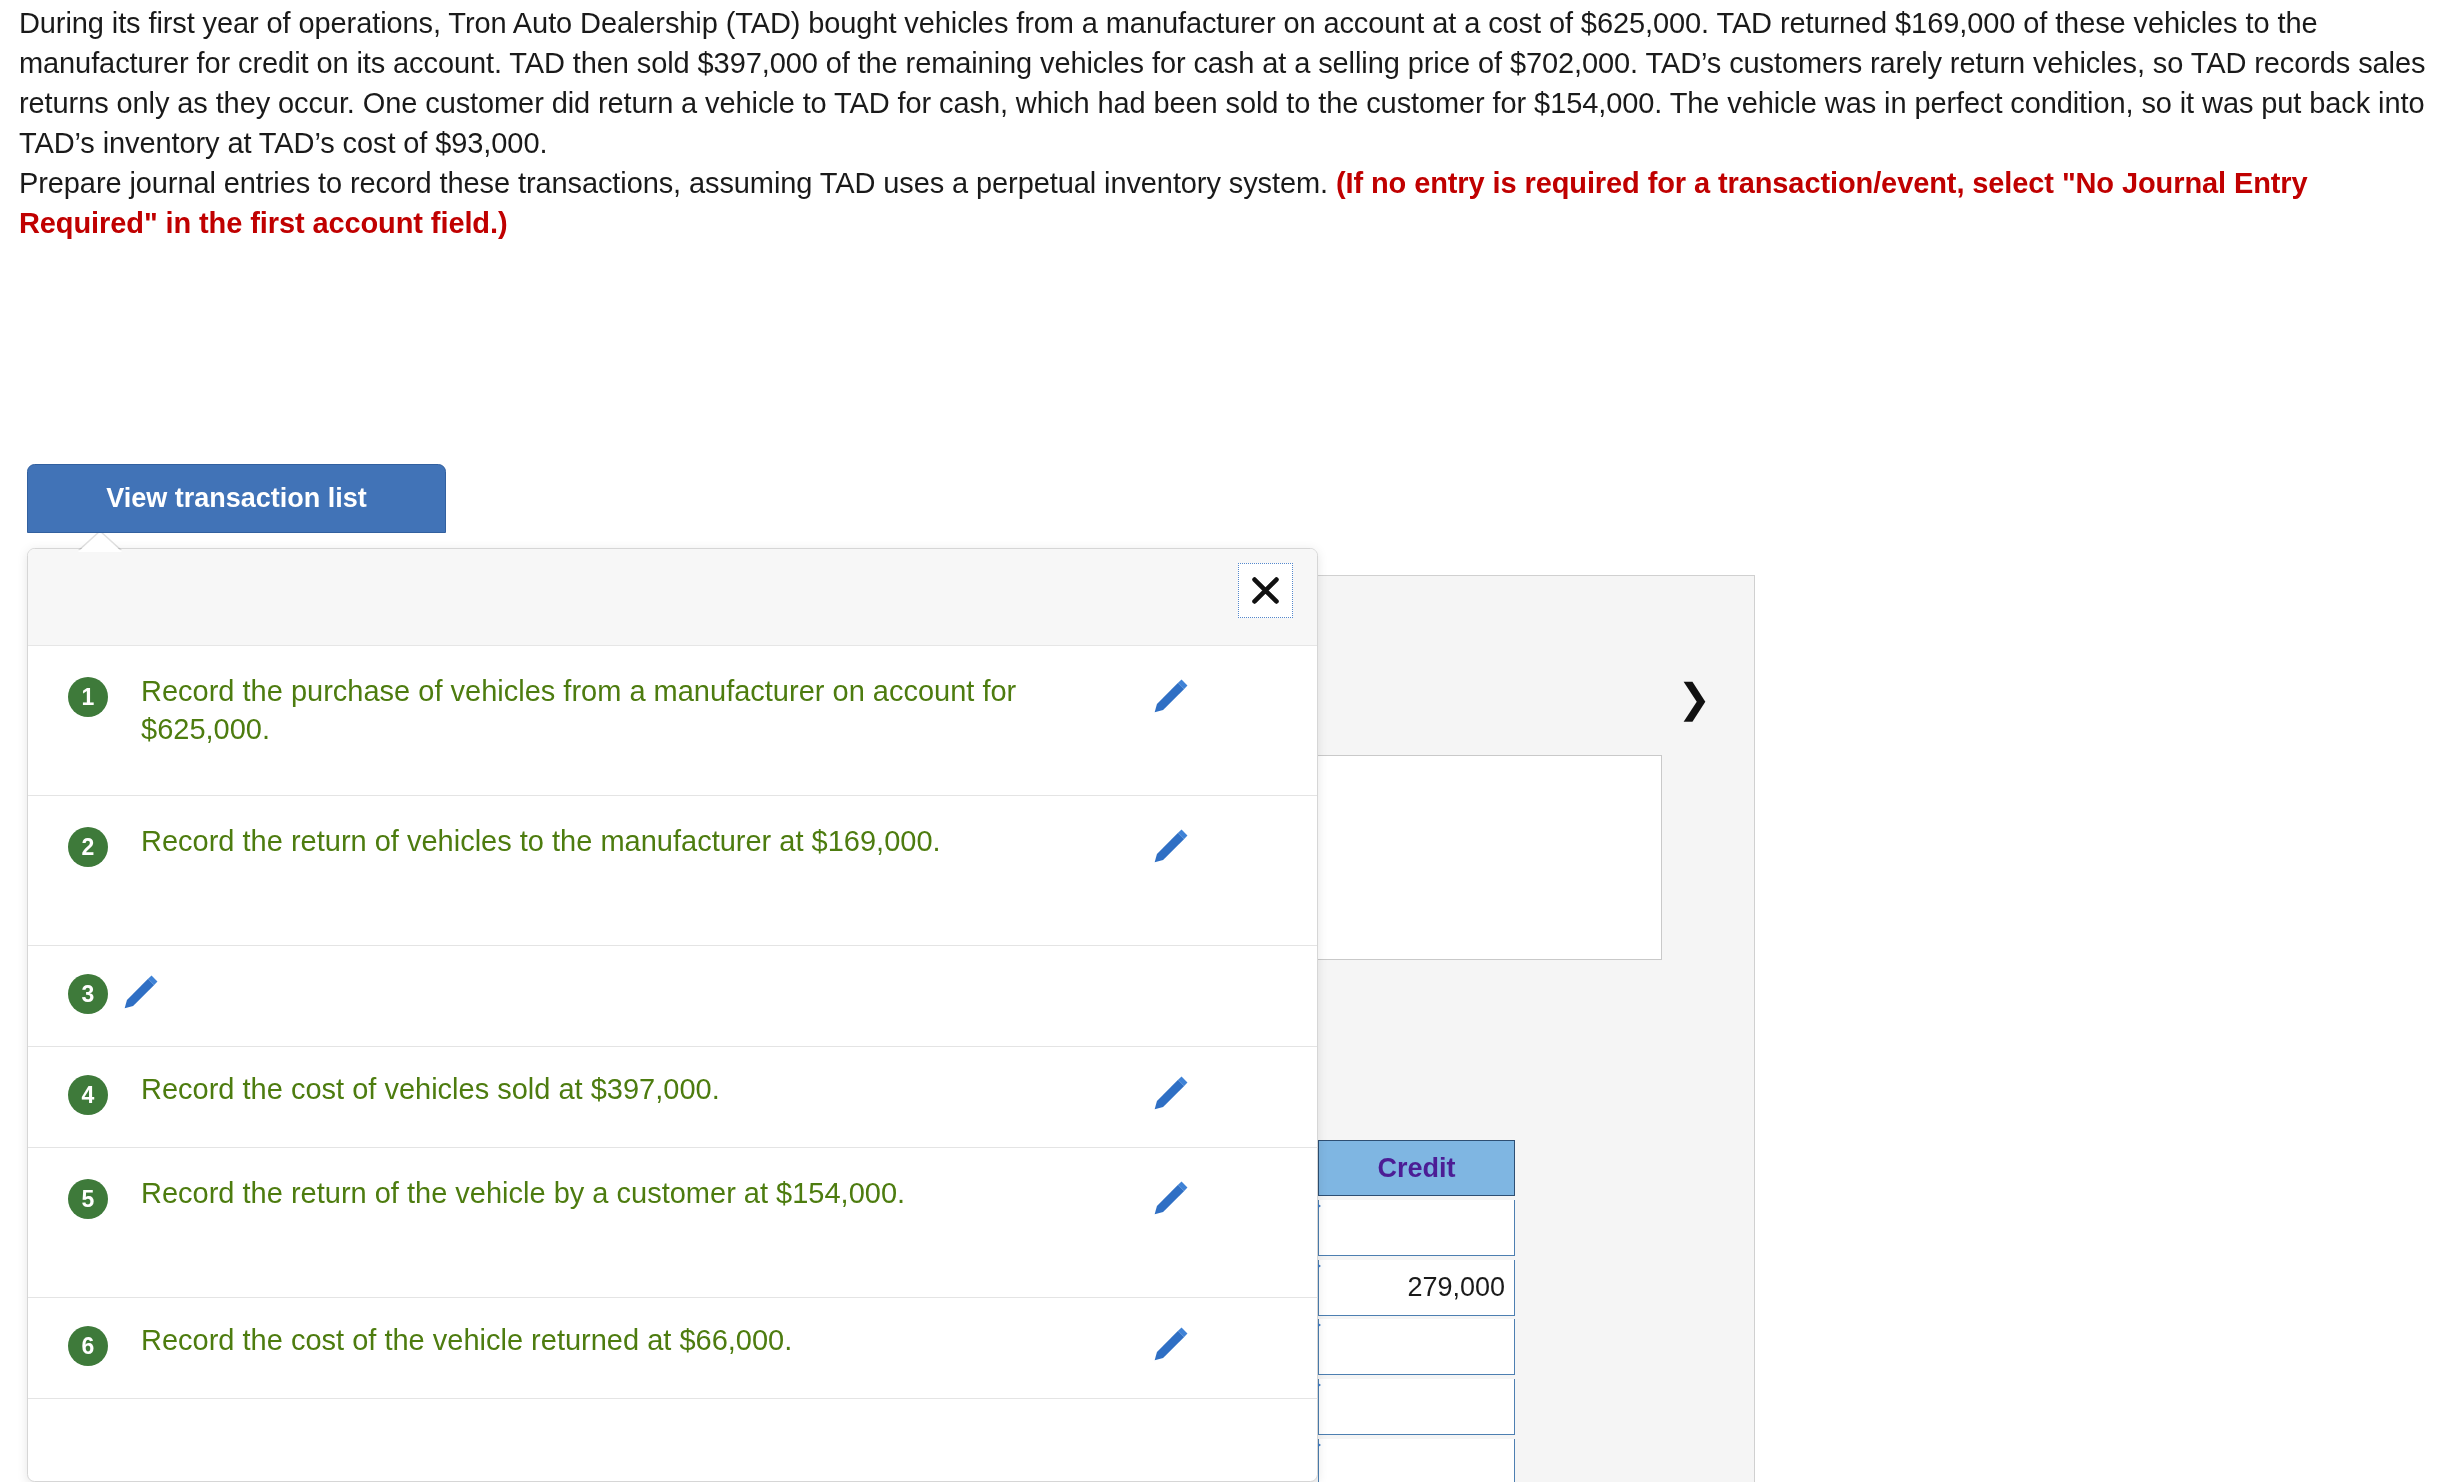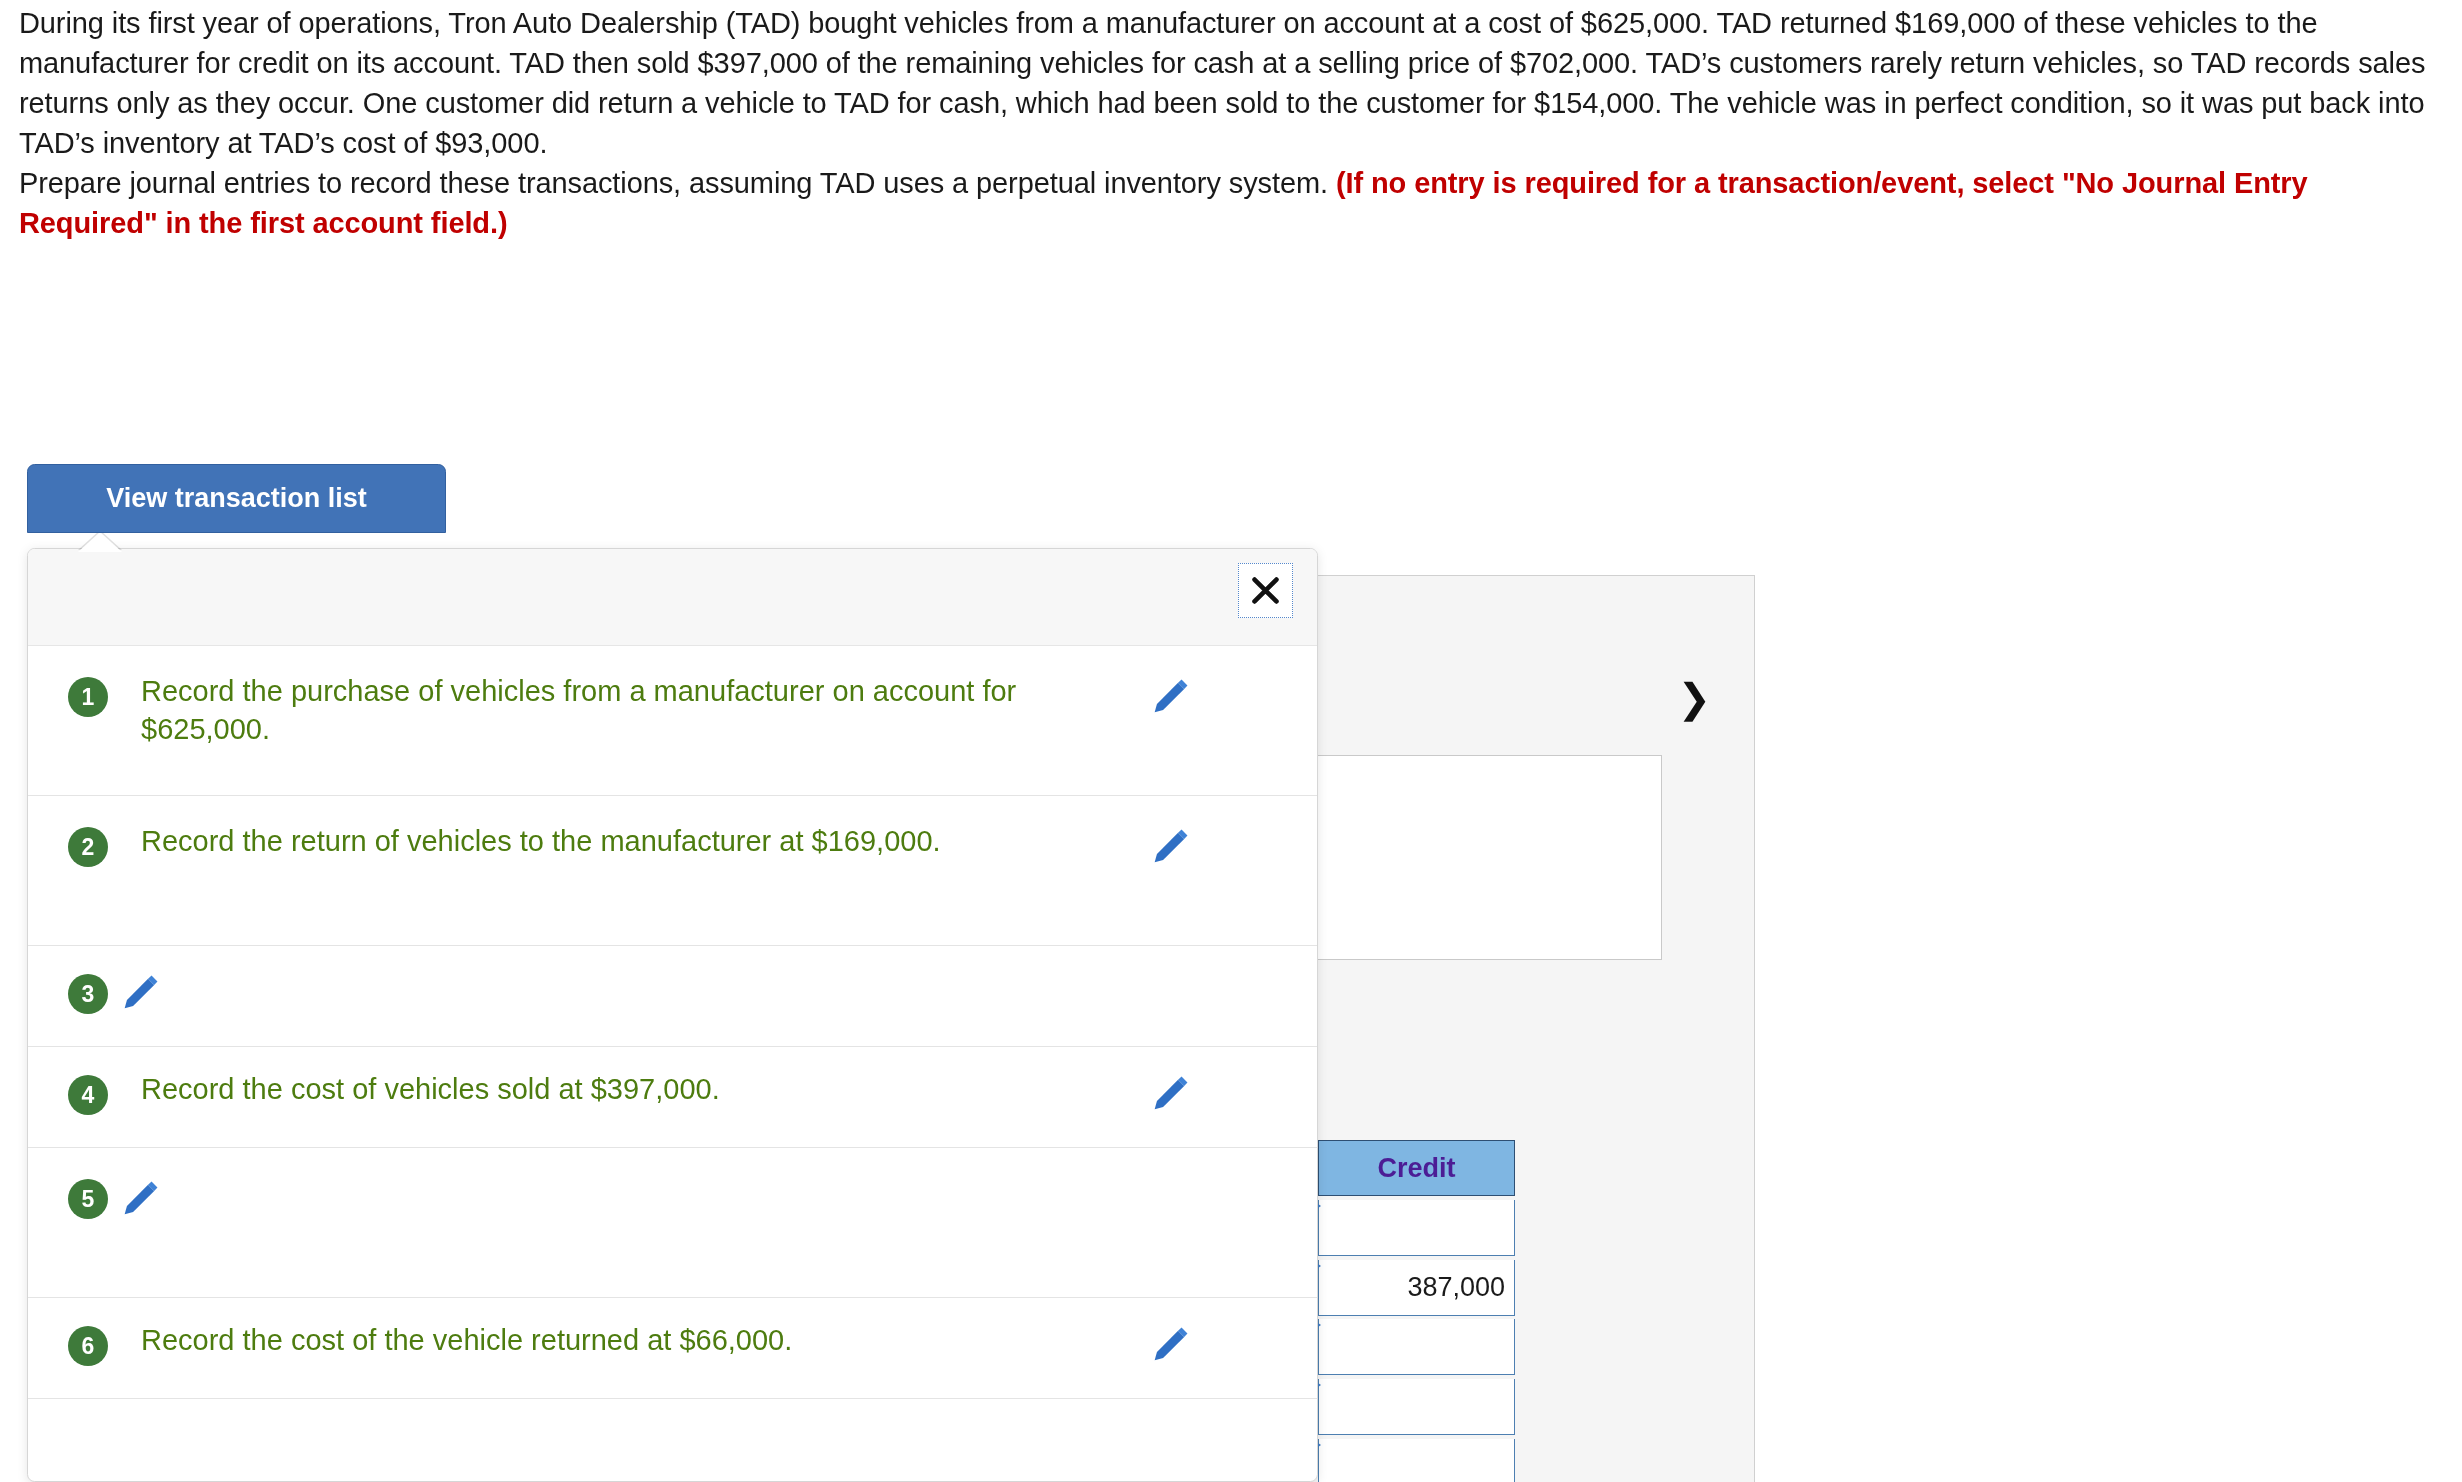--- a/index.html
+++ b/index.html
@@ -235,21 +235,21 @@
   <div class="bg-panel">
     <div class="bg-chevron">❯</div>
     <div class="bg-whitebox">
       <div class="amount">$625,000.</div>
     </div>
   </div>
 
   <div class="credit-table">
     <div class="credit-head">Credit</div>
     <div class="credit-row"></div>
-    <div class="credit-row">387,000</div>
+    <div class="credit-row">279,000</div>
     <div class="credit-row"></div>
     <div class="credit-row"></div>
     <div class="credit-row"></div>
   </div>
 
   <div class="prompt-block">
     <p class="para">During its first year of operations, Tron Auto Dealership (TAD) bought vehicles from a manufacturer on account at a cost of $625,000. TAD returned $169,000 of these vehicles to the manufacturer for credit on its account. TAD then sold $397,000 of the remaining vehicles for cash at a selling price of $702,000. TAD’s customers rarely return vehicles, so TAD records sales returns only as they occur. One customer did return a vehicle to TAD for cash, which had been sold to the customer for $154,000. The vehicle was in perfect condition, so it was put back into TAD’s inventory at TAD’s cost of $93,000.</p>
     <p class="para second"><span>Prepare journal entries to record these transactions, assuming TAD uses a perpetual inventory system. </span><span class="red-bold">(If no entry is required for a transaction/event, select "No Journal Entry Required" in the first account field.)</span></p>
   </div>
 
@@ -305,20 +305,21 @@
         <div class="tx-edit">
           <svg width="46" height="46" viewBox="0 0 24 24" aria-hidden="true">
             <path d="M4 20 L5.2 15.6 L16.2 4.6 L19.4 7.8 L8.4 18.8 Z" fill="#2f6fc4"></path>
             <path d="M16.2 4.6 L18 2.9 L21.1 6 L19.4 7.8 Z" fill="#3f82d6"></path>
           </svg>
         </div>
       </div>
 
       <div class="tx-row h2">
         <div class="tx-badge">5</div>
+        <div class="tx-text">Record the return of the vehicle by a customer at $154,000.</div>
         <div class="tx-edit">
           <svg width="46" height="46" viewBox="0 0 24 24" aria-hidden="true">
             <path d="M4 20 L5.2 15.6 L16.2 4.6 L19.4 7.8 L8.4 18.8 Z" fill="#2f6fc4"></path>
             <path d="M16.2 4.6 L18 2.9 L21.1 6 L19.4 7.8 Z" fill="#3f82d6"></path>
           </svg>
         </div>
       </div>
 
       <div class="tx-row h1">
         <div class="tx-badge">6</div>

